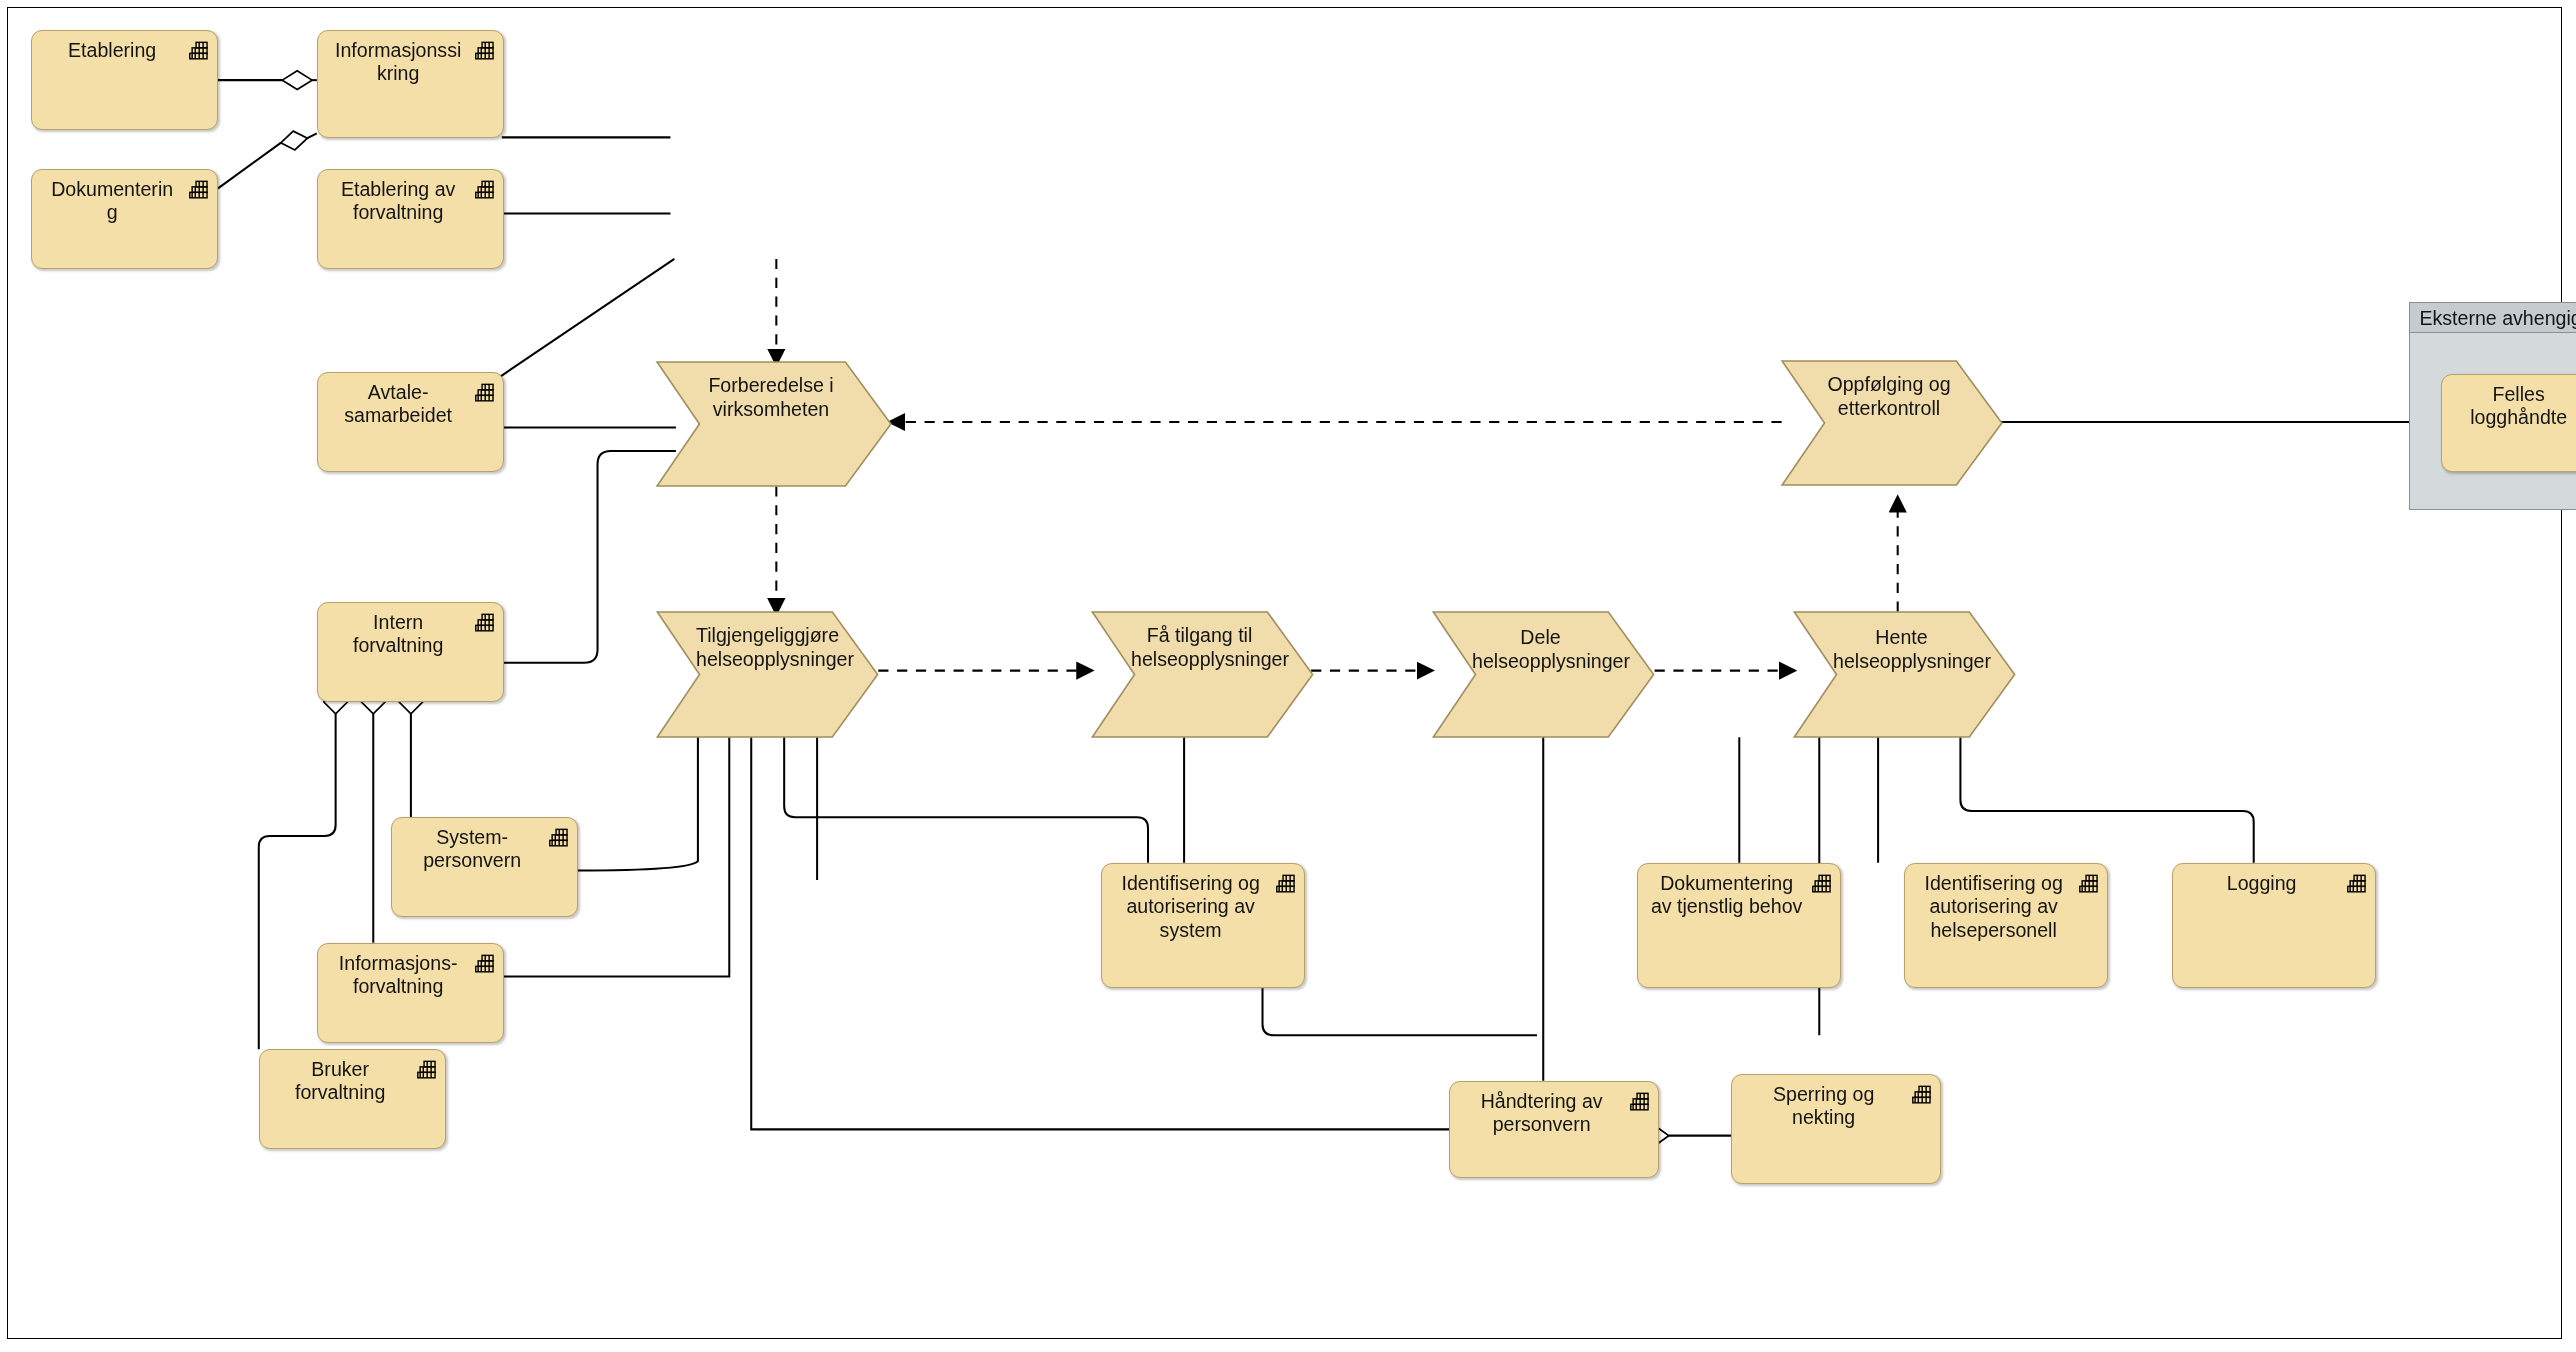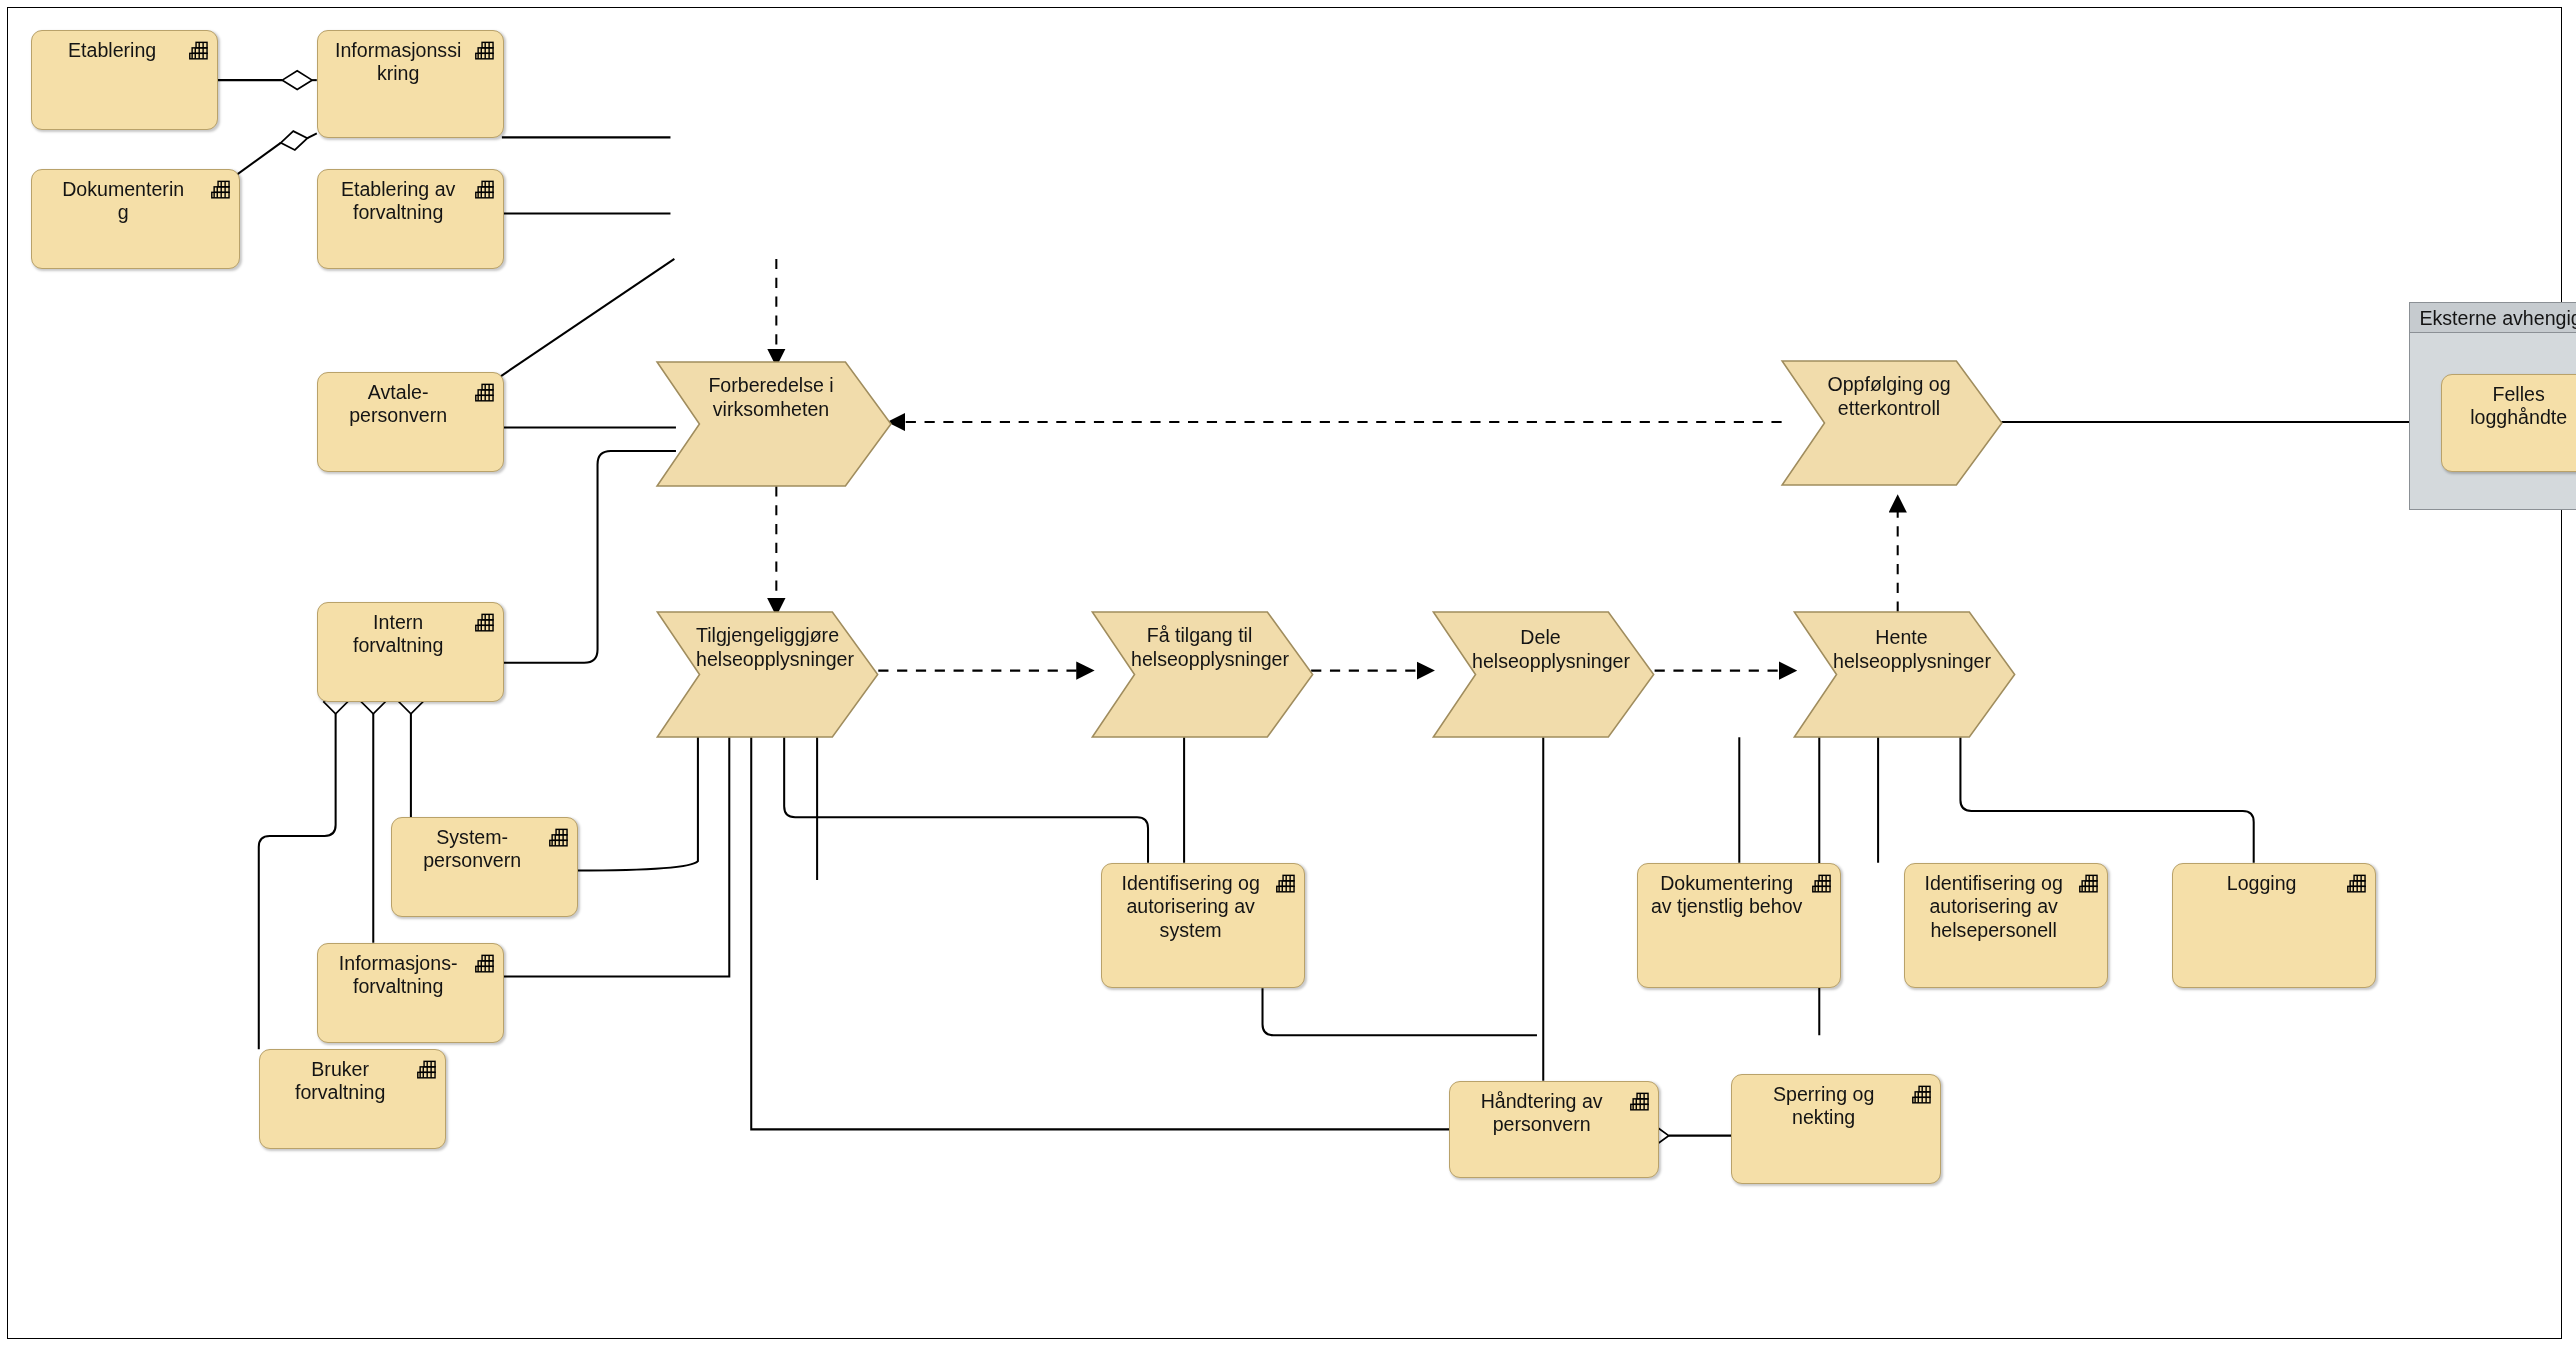--- a/index.html
+++ b/index.html
@@ -247,21 +247,21 @@
           <g fill="none" stroke="#000" stroke-width="1.8">
         <rect x="9" y="3" width="14" height="7"></rect>
             <rect x="4" y="10" width="19" height="7"></rect>
         <rect x="1" y="17" width="22" height="7"></rect>
             <path d="M13 3 v21 M18 3 v21 M8 10 v14 M4 17 v7"></path>
       </g>
         </svg>
     </span>
   </div>
 
-  <div class="node" style="left:31px;top:169px;width:209px;height:100px;padding-left:44px;">
+  <div class="node" style="left:31px;top:169px;width:187px;height:100px;padding-left:44px;">
     <div class="label">Dokumenterin
 g</div>
     <span class="comp-icon">
       <svg width="20.4" height="20.4" viewBox="0 0 26 26">
           <g fill="none" stroke="#000" stroke-width="1.8">
         <rect x="9" y="3" width="14" height="7"></rect>
             <rect x="4" y="10" width="19" height="7"></rect>
         <rect x="1" y="17" width="22" height="7"></rect>
             <path d="M13 3 v21 M18 3 v21 M8 10 v14 M4 17 v7"></path>
       </g>
@@ -279,21 +279,21 @@
             <rect x="4" y="10" width="19" height="7"></rect>
         <rect x="1" y="17" width="22" height="7"></rect>
             <path d="M13 3 v21 M18 3 v21 M8 10 v14 M4 17 v7"></path>
       </g>
         </svg>
     </span>
   </div>
 
   <div class="node" style="left:317px;top:372px;width:187px;height:100px;">
     <div class="label">Avtale-
-personvern</div>
+samarbeidet</div>
     <span class="comp-icon">
       <svg width="20.4" height="20.4" viewBox="0 0 26 26">
           <g fill="none" stroke="#000" stroke-width="1.8">
         <rect x="9" y="3" width="14" height="7"></rect>
             <rect x="4" y="10" width="19" height="7"></rect>
         <rect x="1" y="17" width="22" height="7"></rect>
             <path d="M13 3 v21 M18 3 v21 M8 10 v14 M4 17 v7"></path>
       </g>
         </svg>
     </span>

